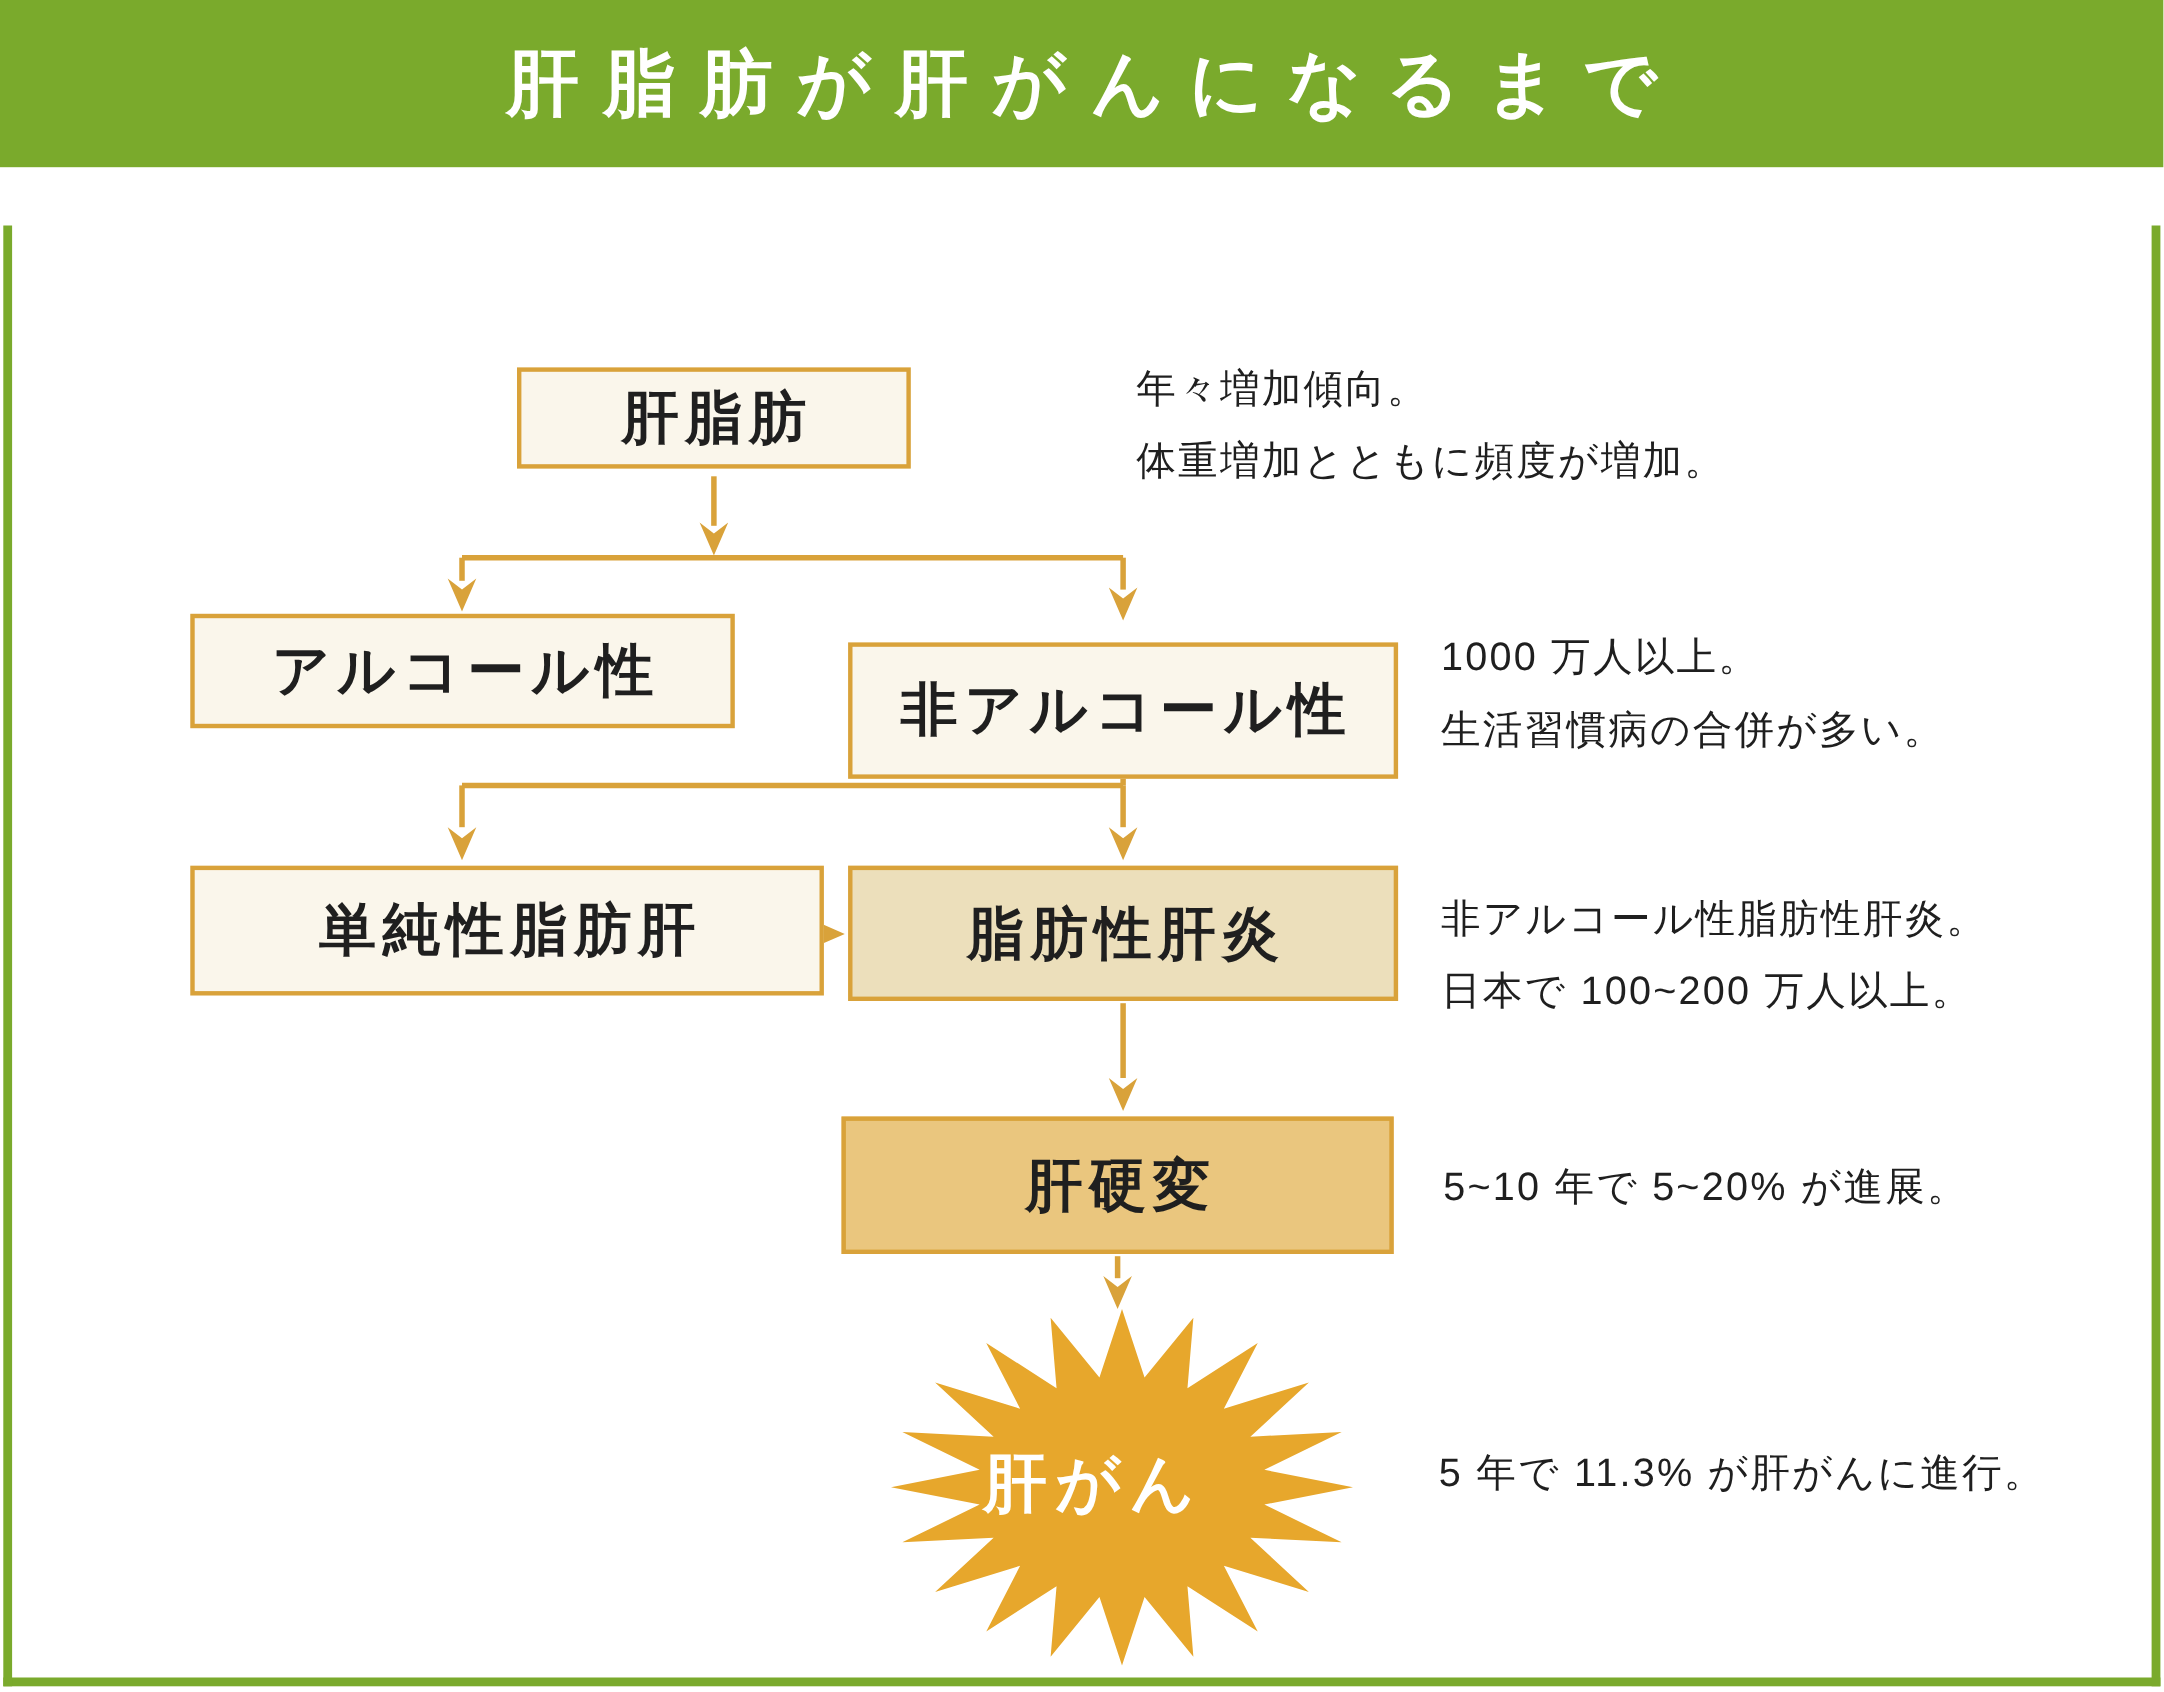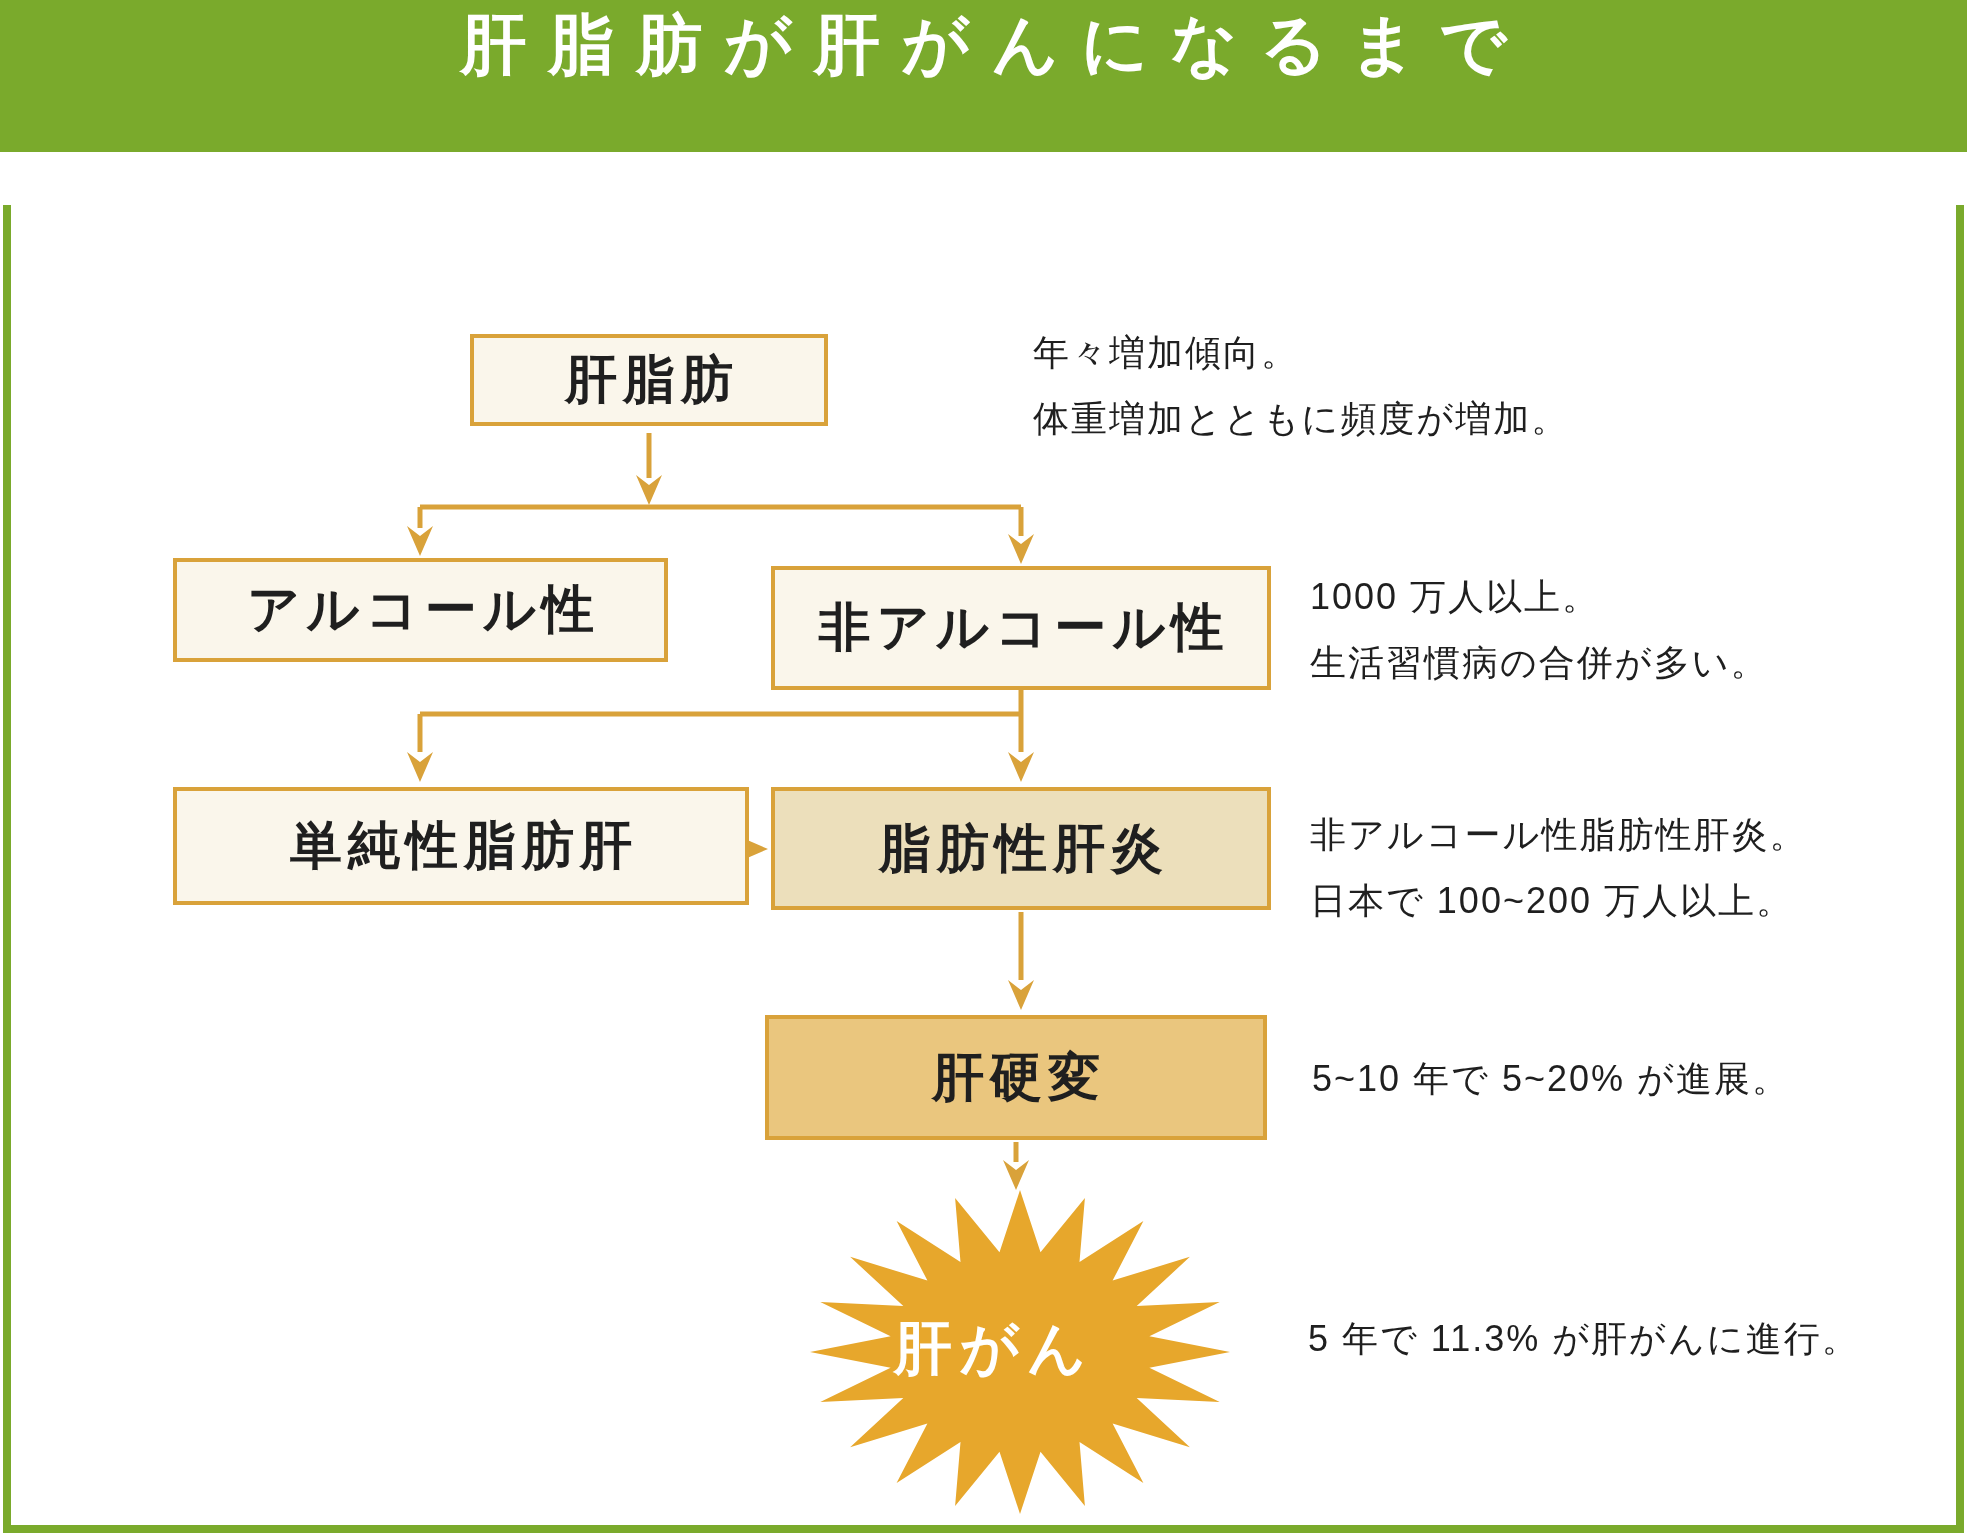--- a/index.html
+++ b/index.html
@@ -22,21 +22,21 @@
     position:relative;
     width:1967px;height:1538px;
     overflow:hidden;
     background:#fff;
   }
   
   .header{
     position:absolute;left:0;top:0;
     width:1967px;height:152px;
     background:var(--c-green);
-    display:flex;align-items:flex-start;justify-content:center;
+    display:flex;align-items:center;justify-content:center;
   }
   .header h1{
     color:var(--c-white);
     font-size:66px;
     font-weight:600;
     letter-spacing:22px;
     text-indent:22px;
     white-space:nowrap;
   }
   
@@ -67,21 +67,21 @@
     border:4px solid var(--c-orange);
     background:var(--c-cream);
     font-size:52px;
     font-weight:700;
     letter-spacing:6px;
     text-indent:6px;
     white-space:nowrap;
   }
   .node-fatty-liver        {left:470px; top:334px; width:358px; height:92px;}
   .node-alcoholic          {left:173px; top:558px; width:495px; height:104px;}
-  .node-non-alcoholic      {left:771px; top:566px; width:500px; height:124px;}
+  .node-non-alcoholic      {left:771px; top:584px; width:500px; height:124px;}
   .node-simple-fatty-liver {left:173px; top:787px; width:576px; height:118px;}
   .node-steatohepatitis    {left:771px; top:787px; width:500px; height:123px; background:var(--c-tan);}
   .node-cirrhosis          {left:765px; top:1015px;width:502px; height:125px; background:var(--c-gold);}
   
   .star-label{
     position:absolute;left:840px;top:1310px;width:300px;
     text-align:center;
     font-size:58px;font-weight:700;letter-spacing:8px;text-indent:8px;
     color:var(--c-white);
     white-space:nowrap;

